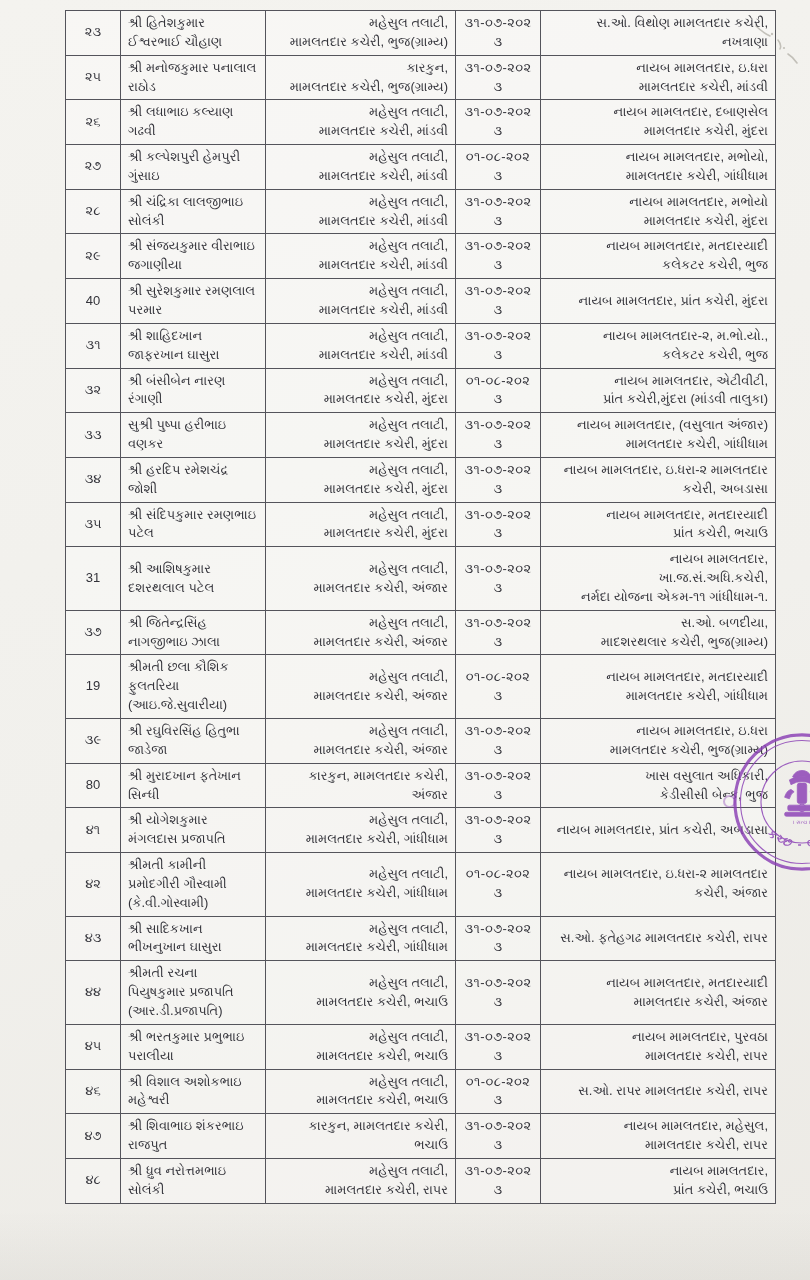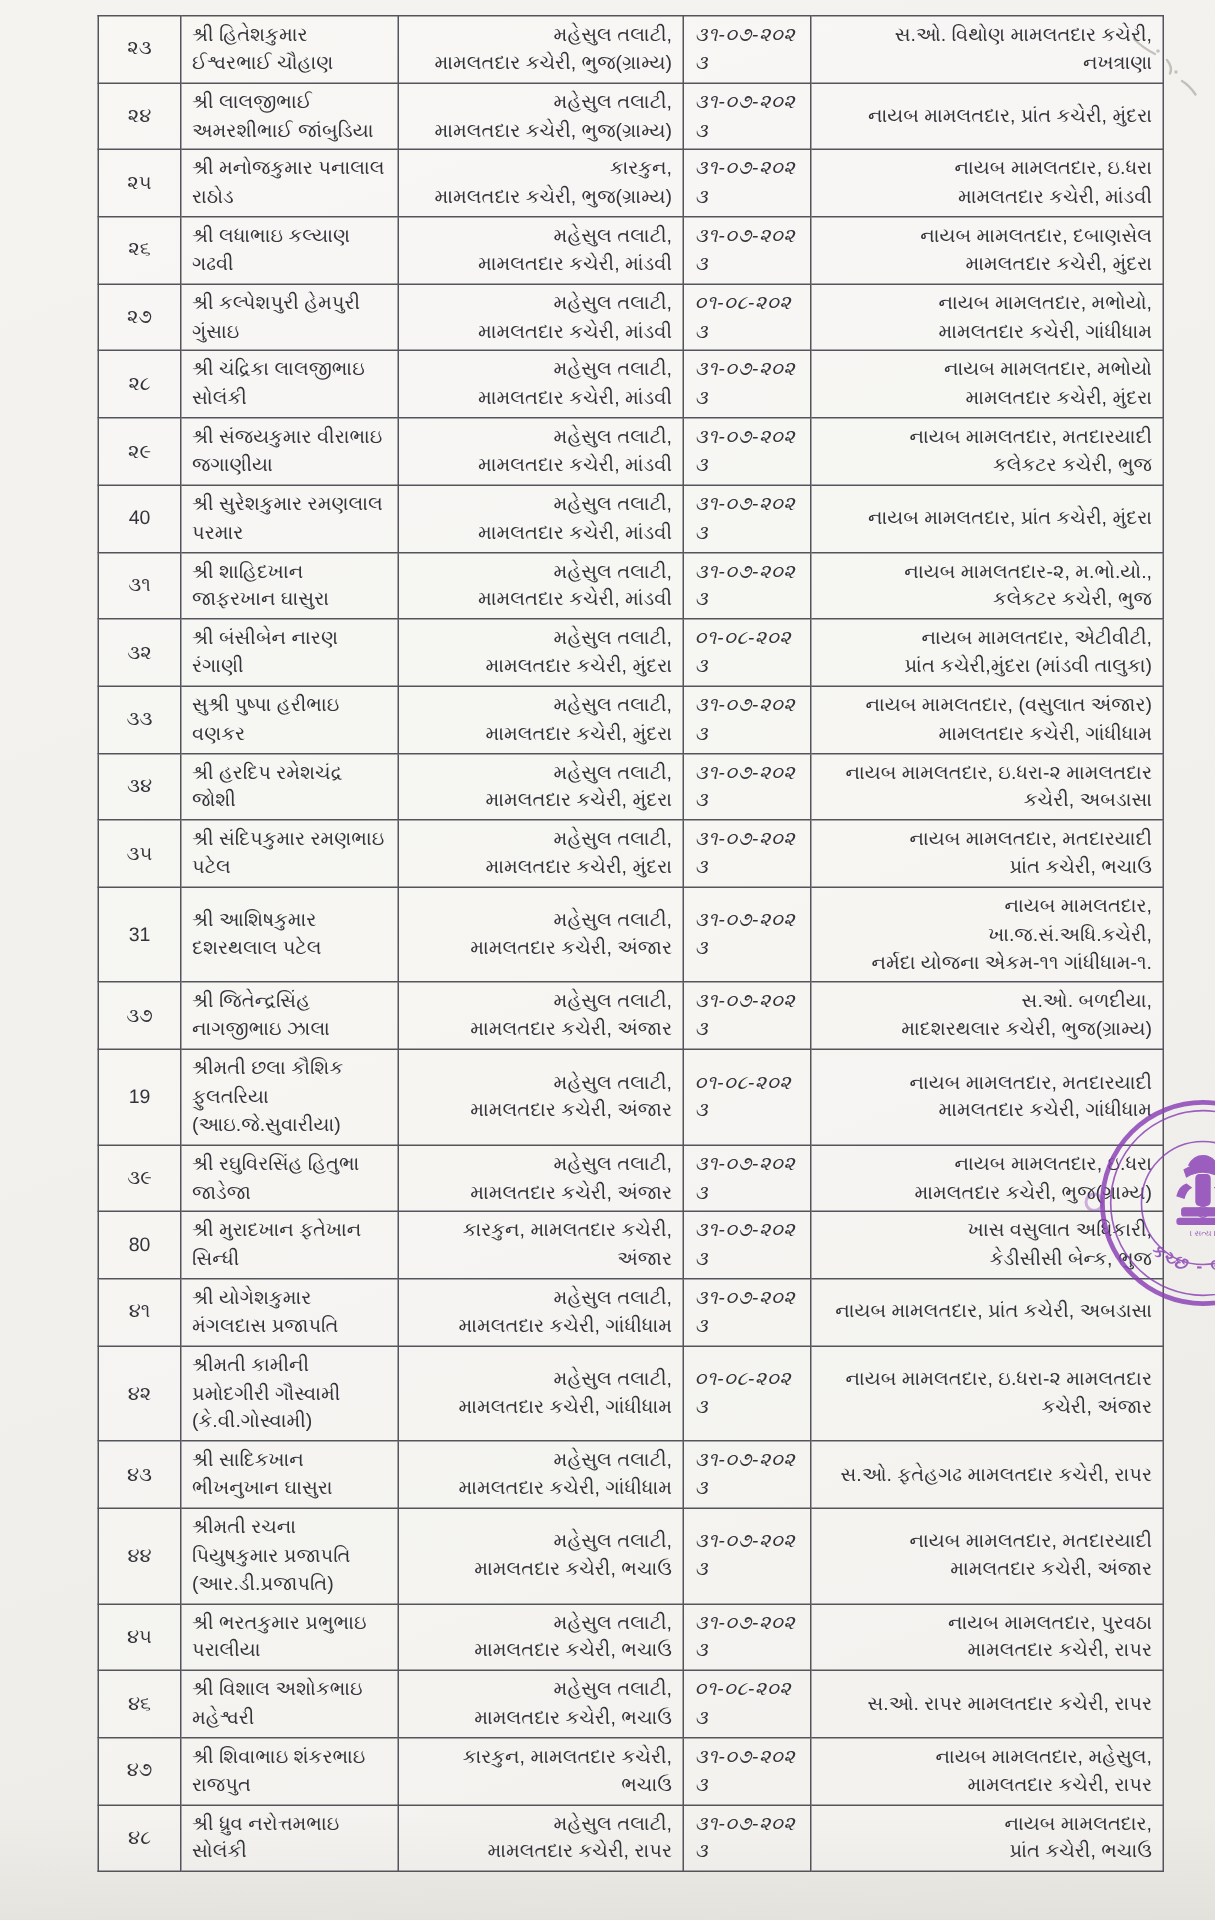--- a/index.html
+++ b/index.html
@@ -24,21 +24,21 @@
     padding:3px 7px;
     font-size:13px;
     color:#33333a;
     line-height:1.45;
     white-space:pre-line;
     vertical-align:middle;
     word-wrap:break-word;
   }
   tr.table-row{height:44px;}
   td.col-sr{text-align:center;font-size:13.5px;}
-  td.col-date{text-align:left;letter-spacing:.4px;white-space:nowrap;font-size:13px;font-style:italic;}
+  td.col-date{text-align:center;letter-spacing:.4px;white-space:nowrap;font-size:13px;}
   td.col-name{font-size:13px;}
   td.col-current_post,td.col-new_post{font-size:12.8px;text-align:right;}
 
   .stamp{
     position:absolute;left:731px;top:731px;width:142px;height:142px;
     opacity:.82;pointer-events:none;
   }
   .stamp svg{width:100%;height:100%;}
   .ink-dot{
     position:absolute;left:723px;top:795px;width:9px;height:9px;border-radius:50%;
@@ -60,28 +60,20 @@
         <col style="width:235px">
     </colgroup>
     <tbody>
         <tr class="table-row">
           <td class="col-sr">૨૩</td>
           <td class="col-name">શ્રી હિતેશકુમાર ઈશ્વરભાઈ ચૌહાણ</td>
           <td class="col-current_post">મહેસુલ તલાટી,
 મામલતદાર કચેરી, ભુજ(ગ્રામ્ય)</td>
           <td class="col-date">૩૧-૦૭-૨૦૨૩</td>
           <td class="col-new_post">સ.ઓ. વિથોણ  મામલતદાર કચેરી, નખત્રાણા</td>
-        </tr>
-        <tr class="table-row">
-          <td class="col-sr">૨૪</td>
-          <td class="col-name">શ્રી લાલજીભાઈ અમરશીભાઈ જાંબુડિયા</td>
-          <td class="col-current_post">મહેસુલ તલાટી,
-મામલતદાર કચેરી, ભુજ(ગ્રામ્ય)</td>
-          <td class="col-date">૩૧-૦૭-૨૦૨૩</td>
-          <td class="col-new_post">નાયબ મામલતદાર, પ્રાંત કચેરી, મુંદરા</td>
         </tr>
         <tr class="table-row">
           <td class="col-sr">૨૫</td>
           <td class="col-name">શ્રી મનોજકુમાર પનાલાલ રાઠોડ</td>
           <td class="col-current_post">કારકુન,
 મામલતદાર કચેરી, ભુજ(ગ્રામ્ય)</td>
           <td class="col-date">૩૧-૦૭-૨૦૨૩</td>
           <td class="col-new_post">નાયબ મામલતદાર, ઇ.ધરા
 મામલતદાર કચેરી, માંડવી</td>
         </tr>

